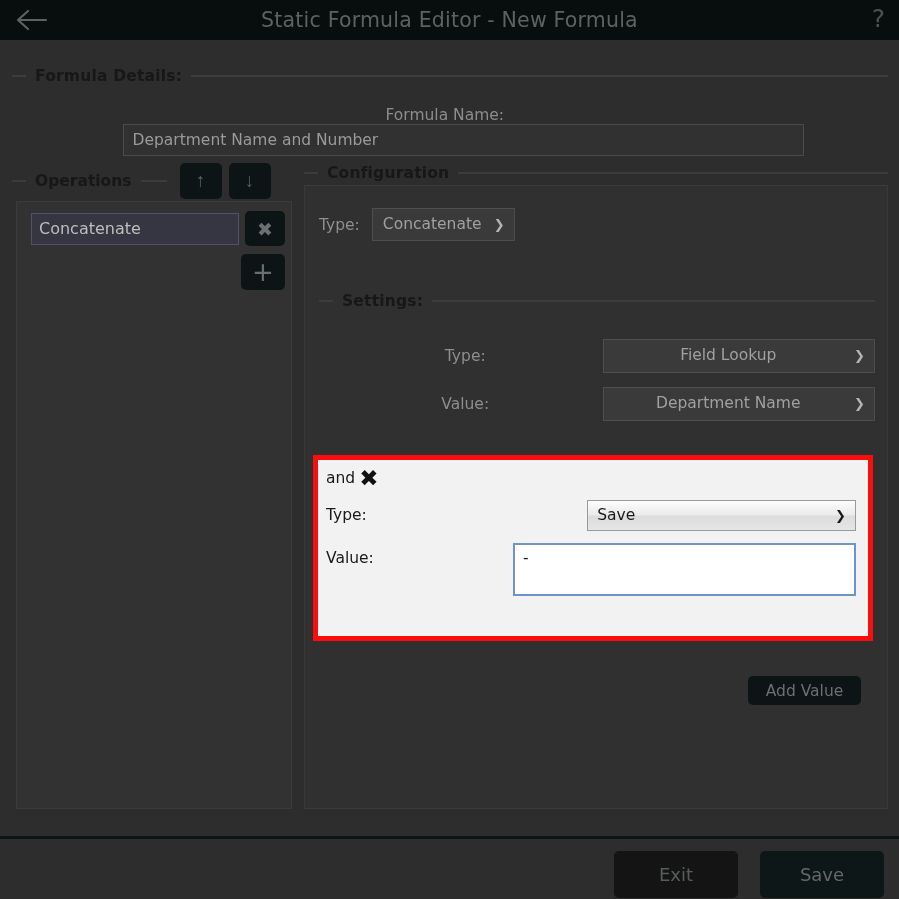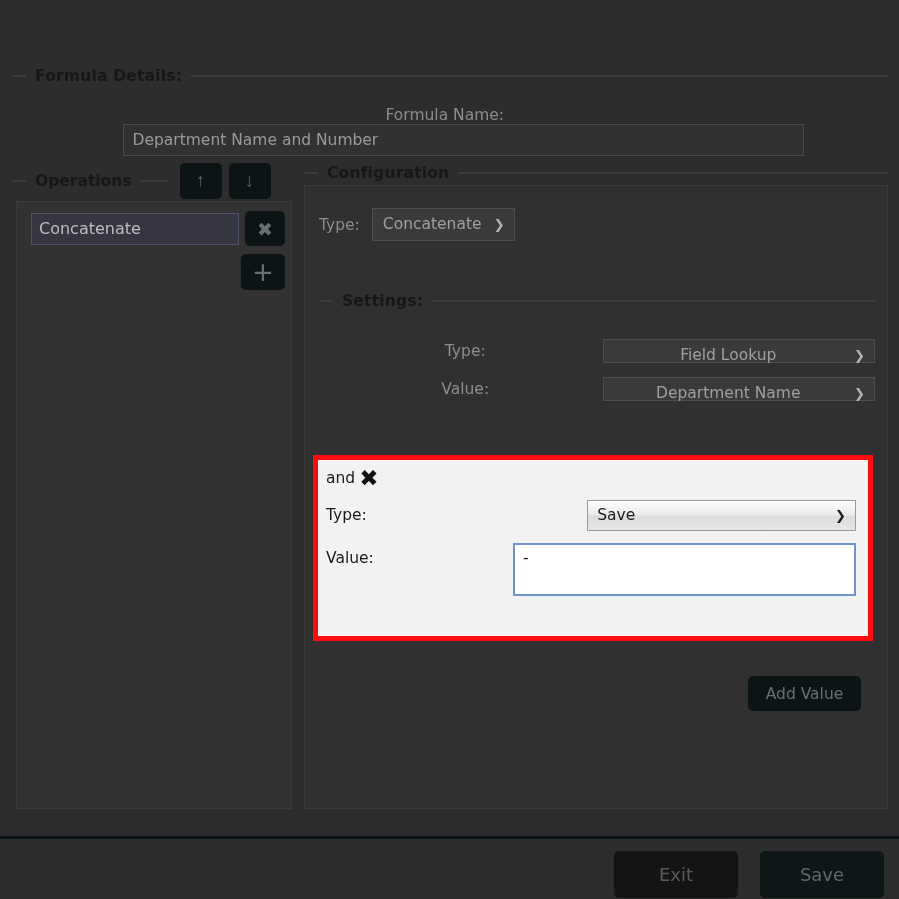--- a/index.html
+++ b/index.html
@@ -152,21 +152,21 @@
   
   #settings-group {
     position: absolute; left: 14px; top: 105px; width: 556px; text-align: center;
   }
   .settings-rows { padding-top: 14px; }
   .set-row {
     display: flex; align-items: center;
     margin-top: 14px; padding-left: 8px;
   }
   .set-label { color: #8d8d8d; font-size: 15.5px; width: 277px; }
-  .set-select { width: 272px; height: 24px; }
+  .set-select { width: 272px; height: 34px; }
 
   
   #value-card {
     position: absolute; left: 313px; top: 455px;
     width: 560px; height: 186px;
     background: #f2f2f2;
     border: 5px solid #fb0d0d;
   }
   .vc-head {
     display: flex; align-items: flex-start; 
@@ -205,21 +205,21 @@
     line-height: 18px;
   }
 
   
   .cfg-divider {
     position: absolute; left: 14px; top: 656px;
     width: 556px; height: 0; border-top: 2px solid #3c3c3c;
   }
   #add-value-btn {
     position: absolute; left: 748px; top: 676px;
-    width: 113px; height: 35px;
+    width: 113px; height: 29px;
     background: #0c1416; border: none; border-radius: 5px;
     color: #6b706f; font-size: 15.5px;
     cursor: pointer;
     font-family: "DejaVu Sans", "Liberation Sans", sans-serif;
   }
 
   
   .footer-rule {
     position: absolute; left: 0; top: 836px;
     width: 899px; height: 0; border-top: 3px solid #0b1416;
@@ -237,20 +237,29 @@
     font-family: "DejaVu Sans", "Liberation Sans", sans-serif;
   }
   #exit-button { left: 614px; background: #141414; color: #585d5c; }
   #save-button { left: 760px; background: #0d1718; color: #646968; }
 </style>
 </head>
 <body>
 
 <div id="app">
 
+  <div class="titlebar">
+    <div class="back-icon">
+      <svg width="34" height="22" viewBox="0 0 34 22">
+        <path d="M2 11 H30 M2 11 L12 2 M2 11 L12 20" fill="none" stroke="#5d6261" stroke-width="2.2" stroke-linecap="round" stroke-linejoin="round"></path>
+      </svg>
+    </div>
+    <div class="title-text">Static Formula Editor - New Formula</div>
+    <div class="help-icon">?</div>
+  </div>
 
   <div class="group" id="formula-details">
     <div class="group-head">
       <span class="group-dash"></span>
       <span class="group-title">Formula Details:</span>
       <span class="group-rule"></span>
     </div>
     <div class="fd-row">
       <span class="fd-label">Formula Name:</span>
       <input class="text-input" type="text" value="Department Name and Number" style="">

